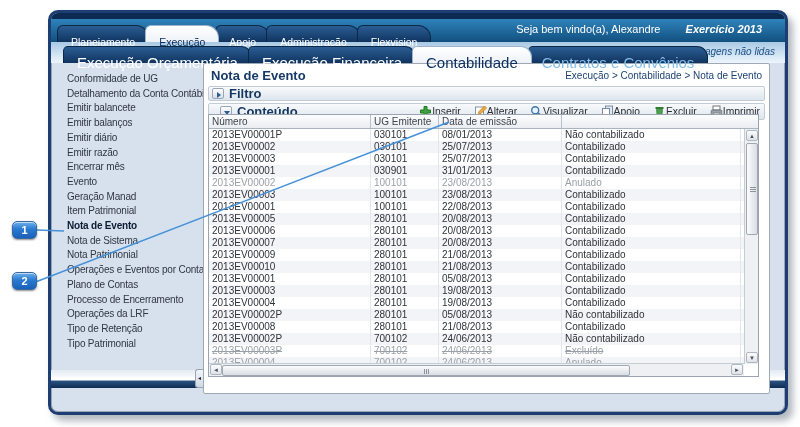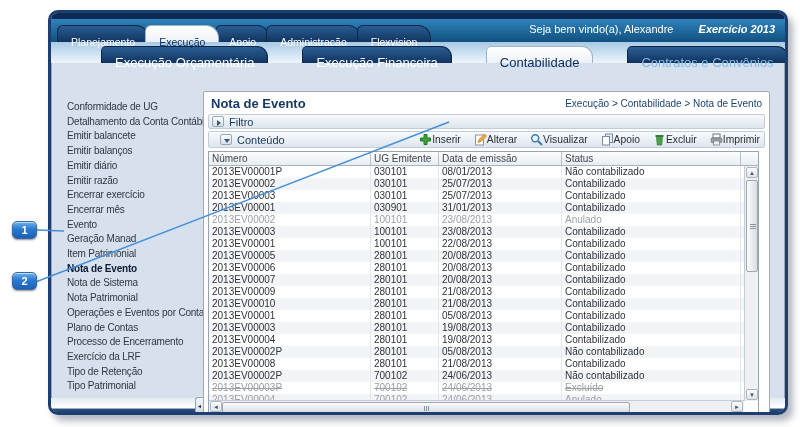--- a/index.html
+++ b/index.html
@@ -16,35 +16,35 @@
   
   .tabbar1 { position:relative; height:23px; background:linear-gradient(#2f83bb,#11507f); }
   .tabs { position:absolute; left:6px; bottom:0; display:flex; align-items:flex-end; }
   .tab { height:17px; line-height:17px; padding:8px 13px; margin-right:-4px;
     border-radius:6px 13px 0 0; background:linear-gradient(#2b5d94,#10345f);
     border:1px solid #0a2746; border-bottom:none; color:#fff; font-size:10.5px; font-weight:normal;
     white-space:nowrap; position:relative; z-index:1; cursor:pointer; }
   .tab.active { background:linear-gradient(#ffffff,#eef2f7); color:#0d3060; z-index:3;
     border-color:#9db4cc; }
   .tab.accent span { color:#86bce6; }
-  .welcome-box { position:absolute; right:10px; top:4px; color:#fff; font-size:11px; white-space:nowrap; }
+  .welcome-box { position:absolute; right:23px; top:4px; color:#fff; font-size:11px; white-space:nowrap; }
   .welcome-box .exercise { font-style:italic; font-weight:bold; margin-left:22px; }
 
   
   .tabbar2 { position:relative; height:21px; background:linear-gradient(#a9c9e4,#d9e9f6 70%,#eef5fb); }
   .tabbar2 .tabs { left:12px; }
-  .tabbar2 .tab { height:16px; line-height:16px; font-size:13px; border-radius:5px 11px 0 0;margin-left:38px; }
+  .tabbar2 .tab { height:16px; line-height:16px; font-size:15px; border-radius:5px 11px 0 0; }
   .messages { position:absolute; right:10px; top:4px; display:flex; align-items:center; gap:4px;
     font-size:10px; font-style:italic; color:#1b4f86; cursor:pointer; }
   .env-icon { display:inline-block; width:14px; height:10px; border-radius:2px;
     background:linear-gradient(#8db9e2,#3d7ab8); color:#fff; font-size:8px; line-height:10px;
     text-align:center; font-style:normal; }
 
   
-  .content { position:relative; height:307px;margin-top:28px; }
+  .content { position:relative; height:307px; }
   .sidebar { position:absolute; left:0; top:0; width:152px; height:100%;
     padding:9px 0 0 16px; overflow:hidden; }
   .side-item { font-size:10px; line-height:14.7px; color:#2f3742; white-space:nowrap;
     letter-spacing:-0.2px; cursor:pointer; }
   .side-item.selected { font-weight:bold; color:#0d1b33; }
 
   .collapse-handle { position:absolute; left:144px; top:306px; width:8px; height:19px;
     background:linear-gradient(#f4f7fa,#cfd8e2); border:1px solid #9aa4b2; border-right:none;
     border-radius:3px 0 0 3px; font-size:5px; line-height:17px; text-align:center; color:#222;
     cursor:pointer; z-index:5; }
@@ -58,29 +58,29 @@
 
   .section-bar { position:relative; margin:0 4px; height:15px; display:flex; align-items:center; gap:5px;
     padding:0 3px; background:linear-gradient(#f8fafc,#dde5ed); border:1px solid #c2ccd6; border-radius:2px; }
   .section-bar + .section-bar { margin-top:2px; }
   .bar-conteudo { height:17px;padding-left:11px; }
   .chev-btn { width:12px; height:11px; background:linear-gradient(#fefefe,#d8dfe8);
     border:1px solid #9aa6b4; border-radius:2px; position:relative; cursor:pointer; flex:0 0 auto; }
   .chev-btn::after { content:""; position:absolute; left:4px; top:3px; border-style:solid; }
   .chev-right::after { border-width:3px 0 3px 4px; border-color:transparent transparent transparent #2b5d8c; }
   .chev-down::after { left:3px; top:4px; border-width:4px 3px 0 3px; border-color:#2b5d8c transparent transparent transparent; }
-  .bar-label { font-size:11px; font-weight:normal; color:#15365e; }
+  .bar-label { font-size:13px; font-weight:bold; color:#15365e; }
 
   .toolbar { position:absolute; right:4px; top:0; height:100%; display:flex; align-items:center; gap:13px; }
   .tb { display:flex; align-items:center; gap:0; background:none; border:none;
     font-family:"Liberation Sans", sans-serif; font-size:10.3px; color:#2b2f33; cursor:pointer; white-space:nowrap; }
   .tb svg { width:13px; height:13px; flex:0 0 auto; }
 
   
-  .table-wrap { position:absolute; left:4px; top:59px; width:551px; height:263px;
+  .table-wrap { position:absolute; left:4px; top:50px; width:551px; height:263px;
     border:1px solid #9aa4b0; background:#fff; }
   .thead { display:flex; height:14px; background:linear-gradient(#fcfdfe,#e9edf2);
     border-bottom:1px solid #aab4bf; }
   .hcell { font-size:10px; color:#3f454c; padding:1px 0 0 3px; border-right:1px solid #b9c2cc;
     white-space:nowrap; overflow:hidden; cursor:pointer; }
   .tbody { position:relative; height:235px; overflow:hidden; width:535px; }
   .trow { display:flex; height:12px; line-height:12px; cursor:pointer; }
   .trow:nth-child(even) { background:#f2f4f7; }
   .tcell { font-size:10px; color:#2e3338; padding-left:3px; border-right:1px solid #e3e6ea;
     white-space:nowrap; overflow:hidden; }
@@ -160,32 +160,31 @@
     </div>
 
     <div class="content">
       <div class="sidebar">
           <div class="side-item">Conformidade de UG</div>
           <div class="side-item">Detalhamento da Conta Contábil</div>
           <div class="side-item">Emitir balancete</div>
           <div class="side-item">Emitir balanços</div>
           <div class="side-item">Emitir diário</div>
           <div class="side-item">Emitir razão</div>
-          <div class="side-item">Encerrar exercício</div>
           <div class="side-item">Encerrar mês</div>
           <div class="side-item">Evento</div>
           <div class="side-item">Geração Manad</div>
           <div class="side-item">Item Patrimonial</div>
           <div class="side-item selected">Nota de Evento</div>
           <div class="side-item">Nota de Sistema</div>
           <div class="side-item">Nota Patrimonial</div>
           <div class="side-item">Operações e Eventos por Conta</div>
           <div class="side-item">Plano de Contas</div>
           <div class="side-item">Processo de Encerramento</div>
-          <div class="side-item">Exercício da LRF</div>
+          <div class="side-item">Operações da LRF</div>
           <div class="side-item">Tipo de Retenção</div>
           <div class="side-item">Tipo Patrimonial</div>
         </div>
       <div class="collapse-handle">◄</div>
 
       <div class="panel">
         <div class="panel-header">
           <span class="page-title">Nota de Evento</span>
           <span class="breadcrumb">Execução &gt; Contabilidade &gt; Nota de Evento</span>
         </div>
@@ -242,21 +241,20 @@
               <span>Imprimir</span>
             </button>
           </div>
         </div>
 
         <div class="table-wrap">
           <div class="thead">
             <div class="hcell c0">Número</div>
             <div class="hcell c1">UG Emitente</div>
             <div class="hcell c2">Data de emissão</div>
-            <div class="hcell c3">Status</div>
             <div class="hcell hc4"></div>
           </div>
           <div class="tbody">
               <div class="trow">
                 <div class="tcell c0">2013EV00001P</div>
                 <div class="tcell c1">030101</div>
                 <div class="tcell c2">08/01/2013</div>
                 <div class="tcell c3">Não contabilizado</div>
                 <div class="tcell c4"></div>
               </div>

